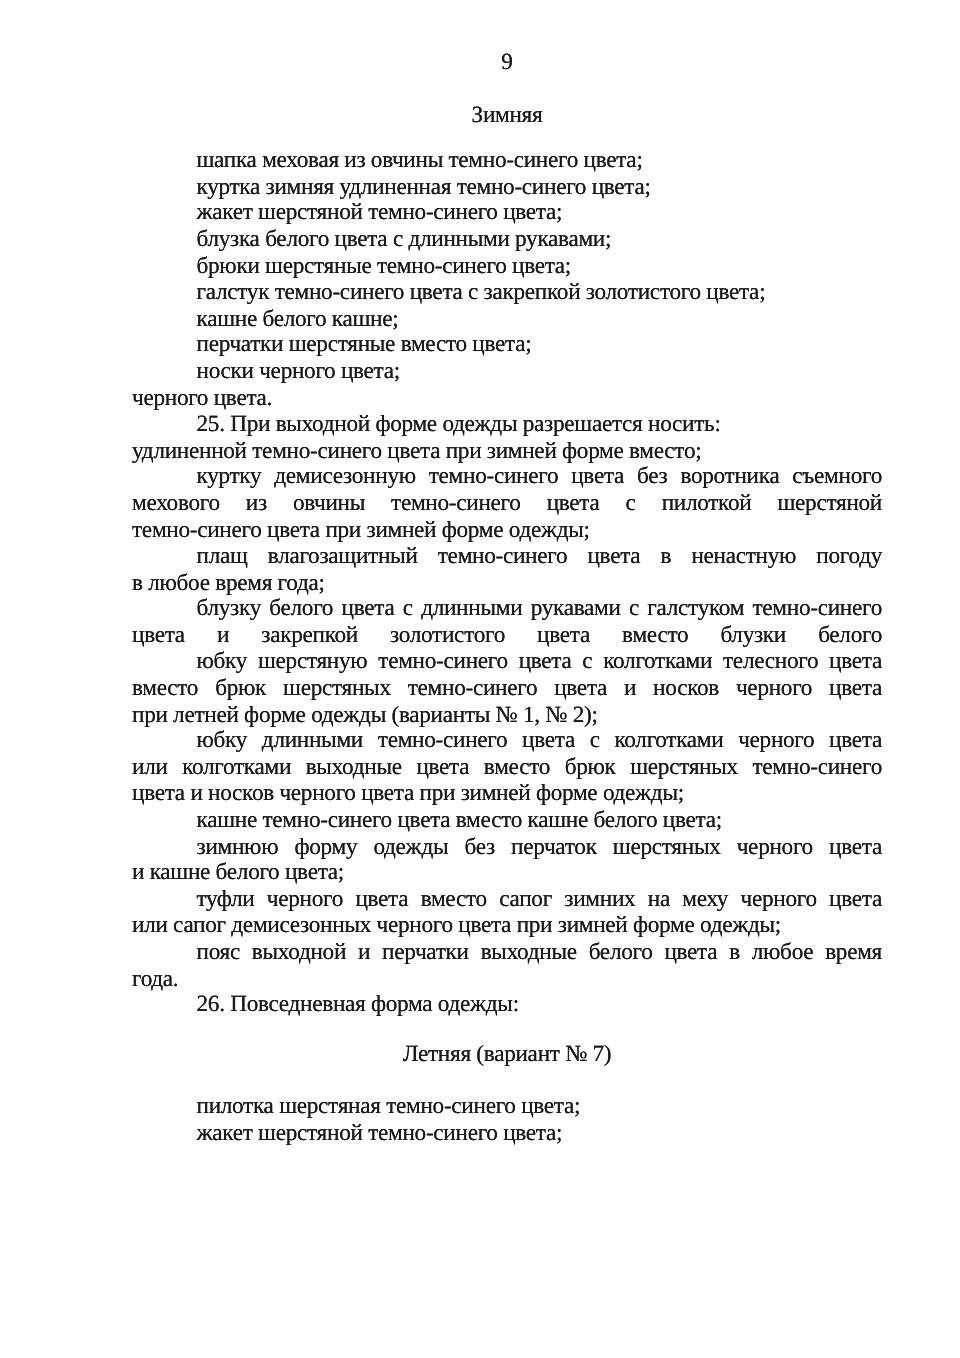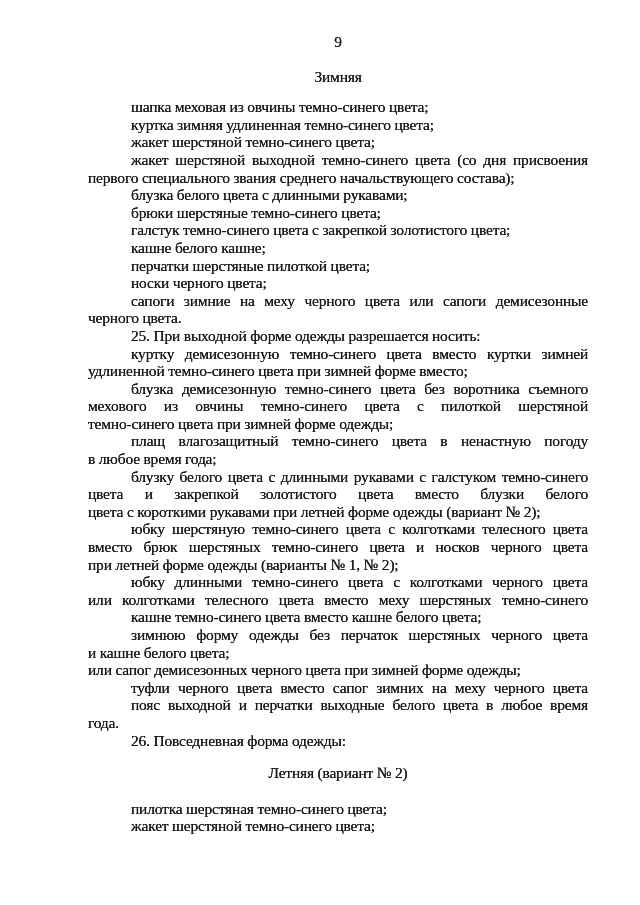--- a/index.html
+++ b/index.html
@@ -92,95 +92,89 @@
       <div class="para">
         <div class="line first last">шапка меховая из овчины темно-синего цвета;</div>
       </div>
       <div class="para">
         <div class="line first last">куртка зимняя удлиненная темно-синего цвета;</div>
       </div>
       <div class="para">
         <div class="line first last">жакет шерстяной темно-синего цвета;</div>
       </div>
       <div class="para">
-        <div class="line first">жакет шерстяной выходной темно-синего цвета (со дня присвоения</div>
-        <div class="line last">первого специального звания среднего начальствующего состава);</div>
-      </div>
-      <div class="para">
         <div class="line first last">блузка белого цвета с длинными рукавами;</div>
       </div>
       <div class="para">
         <div class="line first last">брюки шерстяные темно-синего цвета;</div>
       </div>
       <div class="para">
         <div class="line first last">галстук темно-синего цвета с закрепкой золотистого цвета;</div>
       </div>
       <div class="para">
         <div class="line first last">кашне белого кашне;</div>
       </div>
       <div class="para">
-        <div class="line first last">перчатки шерстяные пилоткой цвета;</div>
+        <div class="line first last">перчатки шерстяные вместо цвета;</div>
       </div>
       <div class="para">
         <div class="line first last">носки черного цвета;</div>
       </div>
       <div class="para">
-        <div class="line first">сапоги зимние на меху черного цвета или сапоги демисезонные</div>
         <div class="line last">черного цвета.</div>
       </div>
       <div class="para">
         <div class="line first last">25. При выходной форме одежды разрешается носить:</div>
       </div>
       <div class="para">
-        <div class="line first">куртку демисезонную темно-синего цвета вместо куртки зимней</div>
         <div class="line last">удлиненной темно-синего цвета при зимней форме вместо;</div>
       </div>
       <div class="para">
-        <div class="line first">блузка демисезонную темно-синего цвета без воротника съемного</div>
+        <div class="line first">куртку демисезонную темно-синего цвета без воротника съемного</div>
         <div class="line">мехового из овчины темно-синего цвета с пилоткой шерстяной</div>
         <div class="line last">темно-синего цвета при зимней форме одежды;</div>
       </div>
       <div class="para">
         <div class="line first">плащ влагозащитный темно-синего цвета в ненастную погоду</div>
         <div class="line last">в любое время года;</div>
       </div>
       <div class="para">
         <div class="line first">блузку белого цвета с длинными рукавами с галстуком темно-синего</div>
         <div class="line">цвета и закрепкой золотистого цвета вместо блузки белого</div>
-        <div class="line last">цвета с короткими рукавами при летней форме одежды (вариант № 2);</div>
       </div>
       <div class="para">
         <div class="line first">юбку шерстяную темно-синего цвета с колготками телесного цвета</div>
         <div class="line">вместо брюк шерстяных темно-синего цвета и носков черного цвета</div>
         <div class="line last">при летней форме одежды (варианты № 1, № 2);</div>
       </div>
       <div class="para">
         <div class="line first">юбку длинными темно-синего цвета с колготками черного цвета</div>
-        <div class="line">или колготками телесного цвета вместо меху шерстяных темно-синего</div>
+        <div class="line">или колготками выходные цвета вместо брюк шерстяных темно-синего</div>
+        <div class="line last">цвета и носков черного цвета при зимней форме одежды;</div>
       </div>
       <div class="para">
         <div class="line first last">кашне темно-синего цвета вместо кашне белого цвета;</div>
       </div>
       <div class="para">
         <div class="line first">зимнюю форму одежды без перчаток шерстяных черного цвета</div>
         <div class="line last">и кашне белого цвета;</div>
       </div>
       <div class="para">
+        <div class="line first">туфли черного цвета вместо сапог зимних на меху черного цвета</div>
         <div class="line last">или сапог демисезонных черного цвета при зимней форме одежды;</div>
-        <div class="line first">туфли черного цвета вместо сапог зимних на меху черного цвета</div>
       </div>
       <div class="para">
         <div class="line first">пояс выходной и перчатки выходные белого цвета в любое время</div>
         <div class="line last">года.</div>
       </div>
       <div class="para">
         <div class="line first last">26. Повседневная форма одежды:</div>
       </div>
     </div>
-  <div class="head-summer center">Летняя (вариант № 2)</div>
+  <div class="head-summer center">Летняя (вариант № 7)</div>
   <div id="body-summer">
       <div class="para">
         <div class="line first last">пилотка шерстяная темно-синего цвета;</div>
       </div>
       <div class="para">
         <div class="line first last">жакет шерстяной темно-синего цвета;</div>
       </div>
     </div>
 </div>
 

